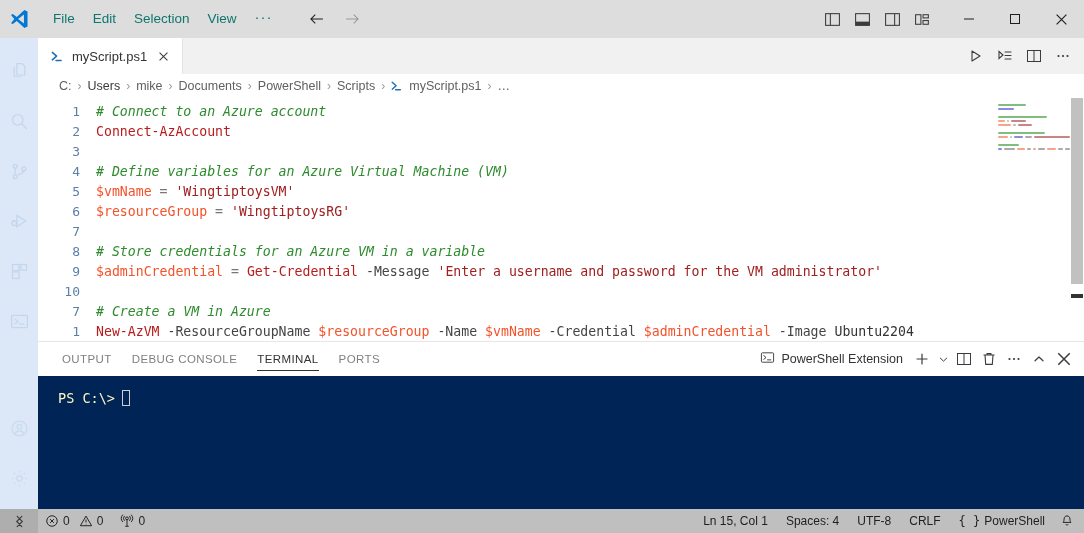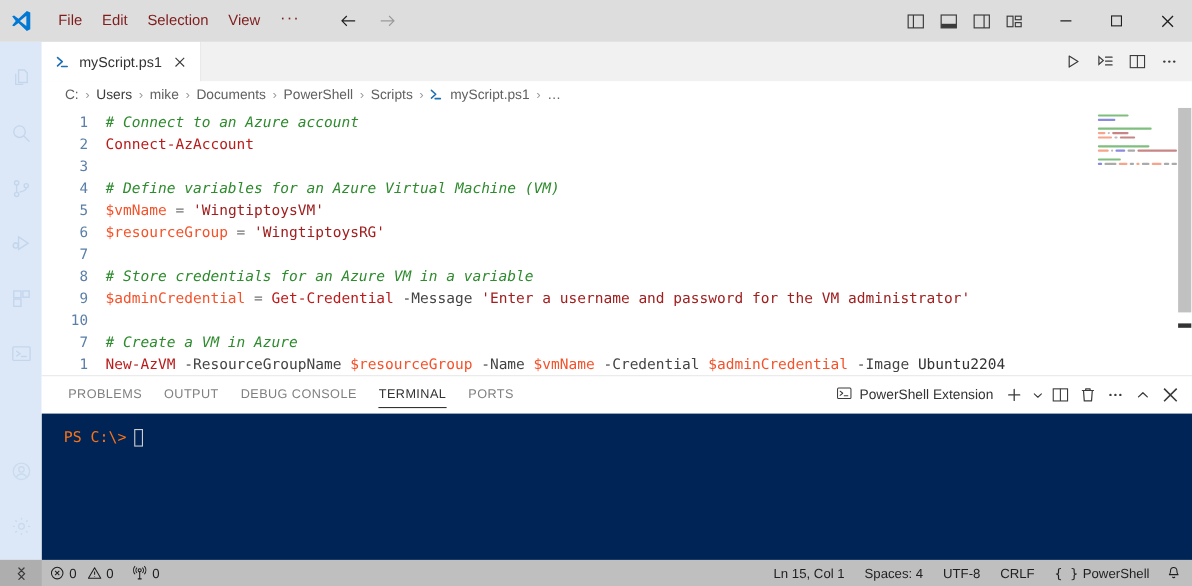--- a/index.html
+++ b/index.html
@@ -13,21 +13,21 @@
   .app { position: relative; width: 1084px; height: 533px; display: flex; flex-direction: column; }
 
   
   .titlebar {
     height: 38px; background: #dddddd; display: flex; align-items: center;
     flex: 0 0 38px; position: relative; z-index: 10;
   }
   .vscode-logo { width: 38px; height: 38px; display: flex; align-items: center; justify-content: center; }
   .menu { display: flex; align-items: center; gap: 0px; margin-left: 6px; }
   .menu-item {
-    font-size: 13.5px; color: #7f1d1d; padding: 4px 9px; border-radius: 3px;
+    font-size: 13.5px; color: #0f766e; padding: 4px 9px; border-radius: 3px;
     white-space: nowrap; line-height: 18px;
   }
   .menu-item.dots { letter-spacing: 1px; font-size: 15px; padding: 2px 9px 7px; }
   .navbtns { display: flex; align-items: center; margin-left: 22px; gap: 10px; }
   .navbtn { width: 26px; height: 24px; display: flex; align-items: center; justify-content: center; }
   .searchbox {
     flex: 0 0 418px; height: 24px; margin-left: 16px;
     background: #d2d2d2; border: 1px solid #c2c2c2; border-radius: 4px;
     display: flex; align-items: center; justify-content: center; gap: 6px;
   }
@@ -117,21 +117,21 @@
     letter-spacing: 0.4px; color: #808080; position: relative;
   }
   .ptab.active { color: #333333; font-weight: normal; }
   .ptab.active::after {
     content: ""; position: absolute; left: 10px; right: 10px; bottom: 5px; height: 1px; background: #333;
   }
   .panel-actions { margin-left: auto; display: flex; align-items: center; gap: 1px; padding-right: 8px; }
   .pa { width: 24px; height: 24px; display: flex; align-items: center; justify-content: center; }
   .term-name { display: flex; align-items: center; gap: 6px; font-size: 12.5px; color: #333; padding-right: 6px; }
   .panel-body { flex: 1 1 auto; background: #012456; padding: 14px 0 0 20px; position: relative; }
-  .term-line { font-family: "DejaVu Sans Mono", monospace; font-size: 13.5px; color: #f97316; display: flex; align-items: center; }
+  .term-line { font-family: "DejaVu Sans Mono", monospace; font-size: 13.5px; color: #fef9c3; display: flex; align-items: center; }
   .cursor { display: inline-block; width: 8px; height: 16px; border: 1px solid #cfcfcf; margin-left: 7px; }
 
   
   .statusbar {
     height: 24px; flex: 0 0 24px; background: #bfbfbf; display: flex; align-items: center;
     font-size: 12px; color: #1f1f1f;
   }
   .sb-remote { width: 38px; height: 24px; display: flex; align-items: center; justify-content: center; background: #aeaeae; }
   .sb-item { display: flex; align-items: center; gap: 4px; padding: 0 7px; height: 24px; }
   .sb-right { margin-left: auto; display: flex; align-items: center; }
@@ -414,21 +414,20 @@
           </div>
         <div class="v-scroll">
           <div class="v-thumb" style="top:0; height:186px;"></div>
           <div class="v-mark" style="top:196px;"></div>
         </div>
       </div>
 
       <div class="panel">
         <div class="panel-header">
           <div class="panel-tabs">
-            <div class="ptab">PROBLEMS</div>
             <div class="ptab">OUTPUT</div>
             <div class="ptab">DEBUG CONSOLE</div>
             <div class="ptab active">TERMINAL</div>
             <div class="ptab">PORTS</div>
           </div>
           <div class="panel-actions">
             <div class="term-name">
               <span>
                 <svg width="15" height="15" viewBox="0 0 16 16" fill="none" stroke="#3b3b3b" stroke-width="1">
                     <rect x="1.5" y="3" width="13" height="10" rx="1"></rect>

